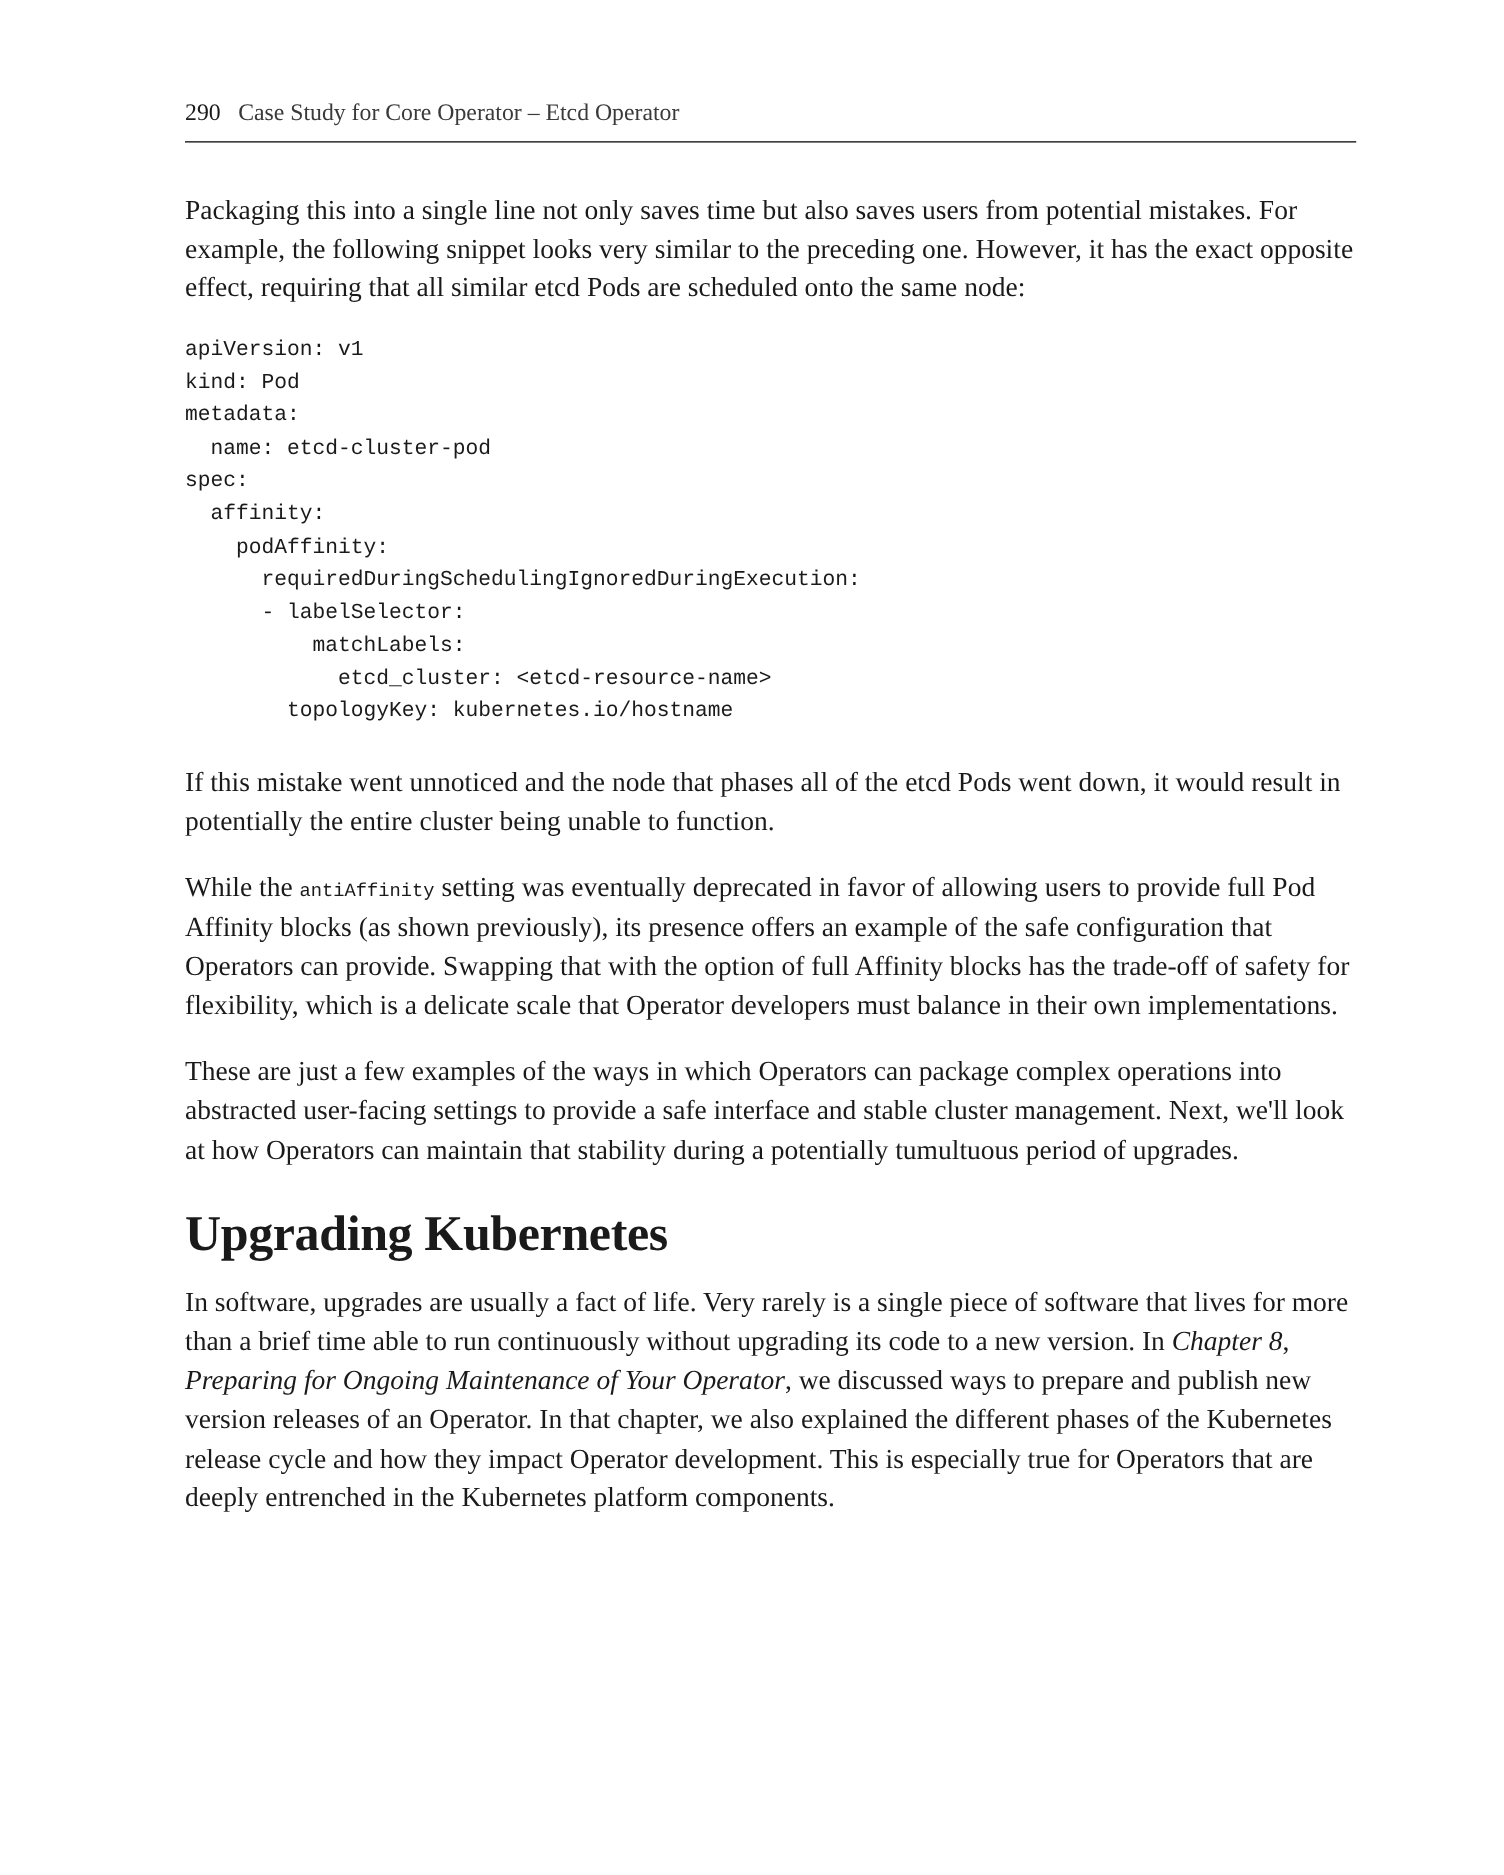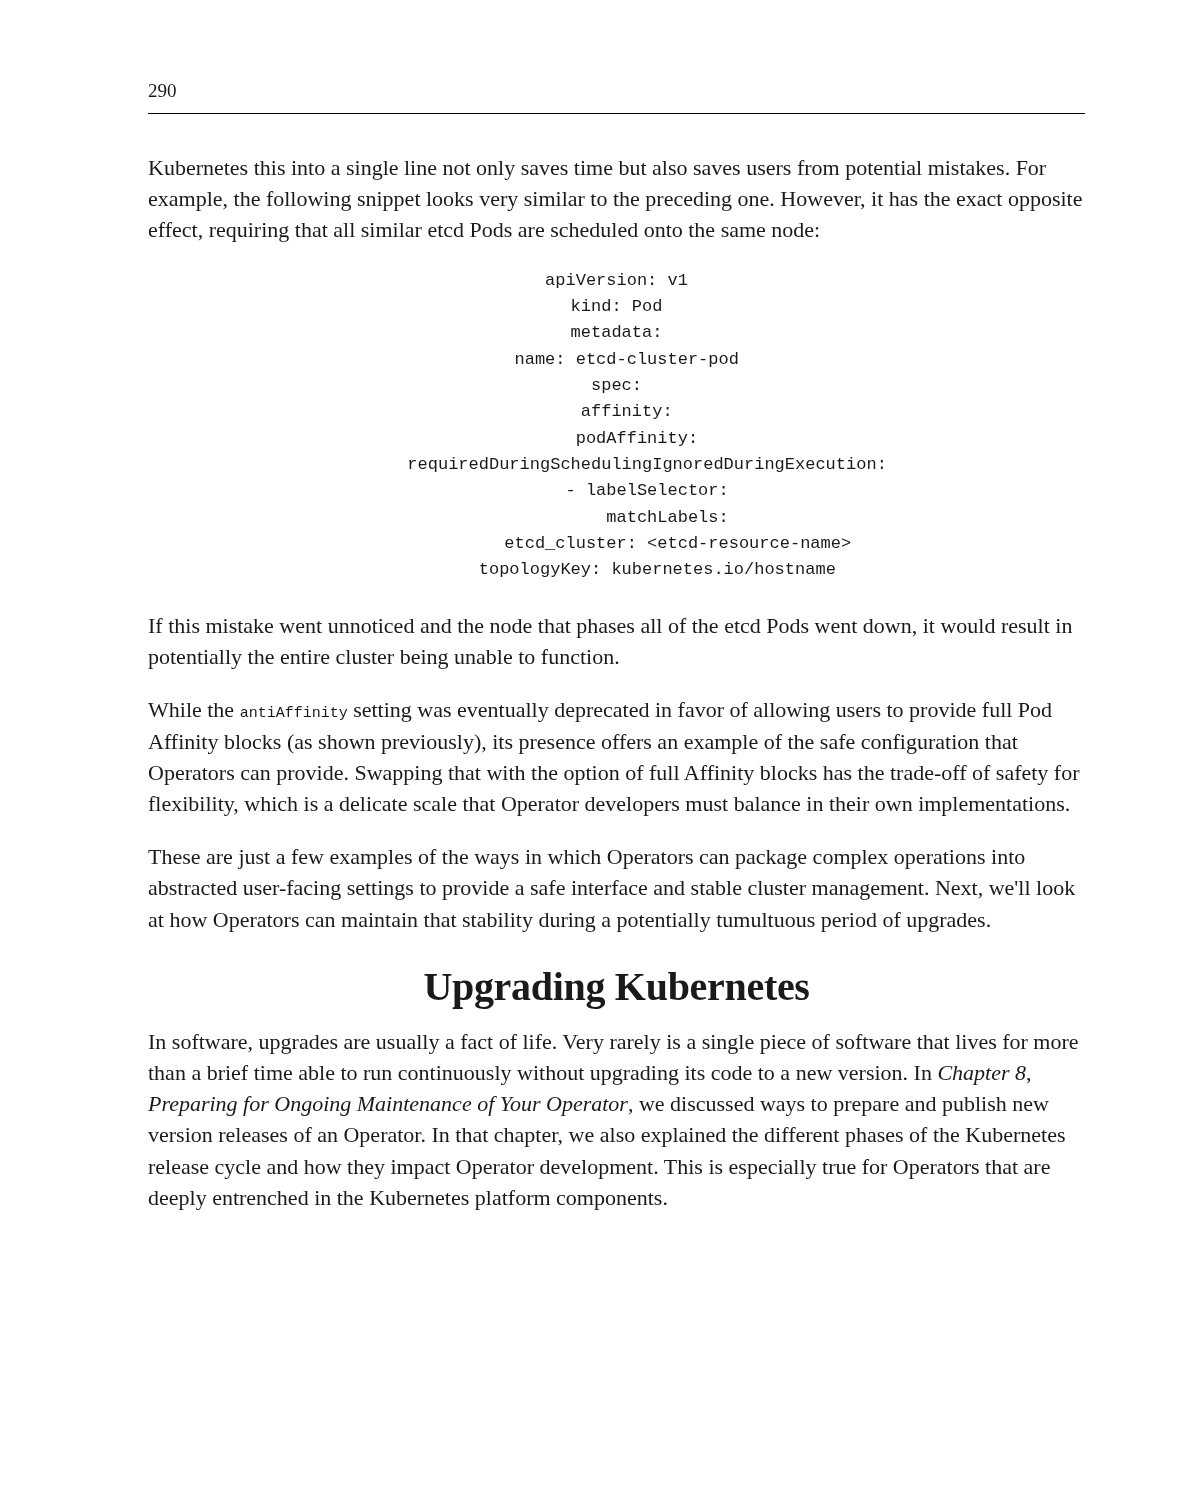--- a/index.html
+++ b/index.html
@@ -1,15 +1,15 @@
 <!DOCTYPE html>
 <html><head>
   <meta charset="utf-8">
   <style>
-    * { margin: 0; padding: 0; box-sizing: border-box; text-align: center; }
+    * { margin: 0; padding: 0; box-sizing: border-box; }
     body {
       font-family: "Minion Pro", "Adobe Garamond Pro", Garamond, Georgia, serif;
       background: #fff;
       color: #1a1a1a;
       width: 1203px;
       height: 1500px;
       padding: 78px 118px 60px 148px;
       line-height: 1.42;
       font-size: 22px;
     }
@@ -48,23 +48,24 @@
       margin-top: 24px;
       margin-bottom: 10px;
       letter-spacing: -0.3px;
     }
   </style>
 </head>
 <body>
 
 <div class="page-header">
   <span class="page-number">290</span>
+  <span class="chapter-title">Case Study for Core Operator – Etcd Operator</span>
 </div>
 
-<p class="body-para">Kubernetes this into a single line not only saves time but also saves users from potential mistakes. For example, the following snippet looks very similar to the preceding one. However, it has the exact opposite effect, requiring that all similar etcd Pods are scheduled onto the same node:</p>
+<p class="body-para">Packaging this into a single line not only saves time but also saves users from potential mistakes. For example, the following snippet looks very similar to the preceding one. However, it has the exact opposite effect, requiring that all similar etcd Pods are scheduled onto the same node:</p>
 
 <div class="code-block">apiVersion: v1
 kind: Pod
 metadata:
   name: etcd-cluster-pod
 spec:
   affinity:
     podAffinity:
       requiredDuringSchedulingIgnoredDuringExecution:
       - labelSelector:

